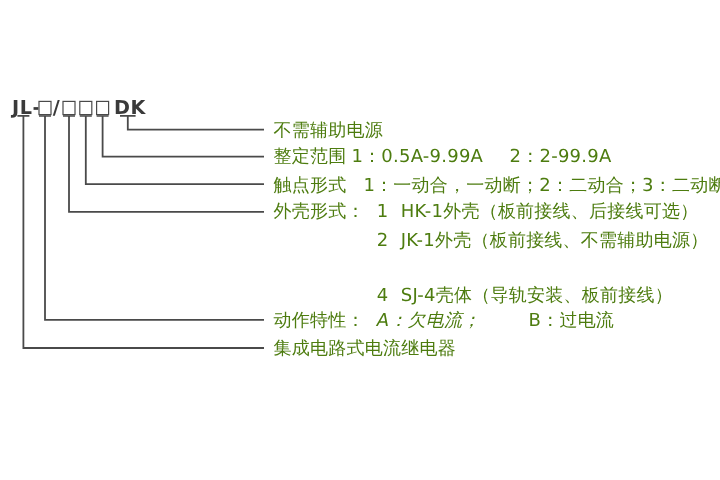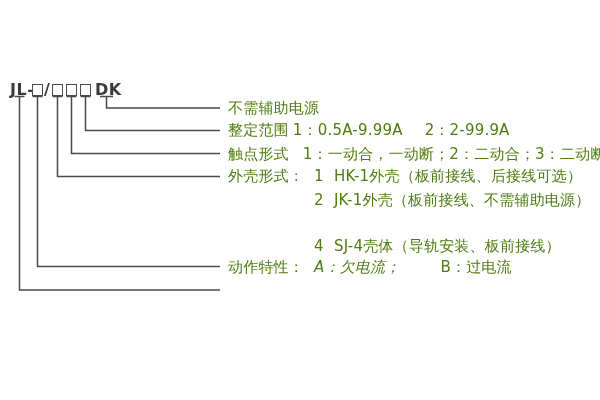--- a/index.html
+++ b/index.html
@@ -83,14 +83,15 @@
     <span class="case-code">2</span><span>JK-1外壳（板前接线、不需辅助电源）</span>
   </div>
   <div class="lbl" style="left:314px; top:236px">
     <span class="case-code">4</span><span>SJ-4壳体（导轨安装、板前接线）</span>
   </div>
 
   <div class="lbl" style="left:228px; top:257px">
     <span class="gap-act-t">动作特性：</span><span class="gap-act-o">A：欠电流；</span><span>B：过电流</span>
   </div>
 
+  <div class="lbl" style="left:228px; top:280px">集成电路式电流继电器</div>
 
 </div>
 
 </body></html>

